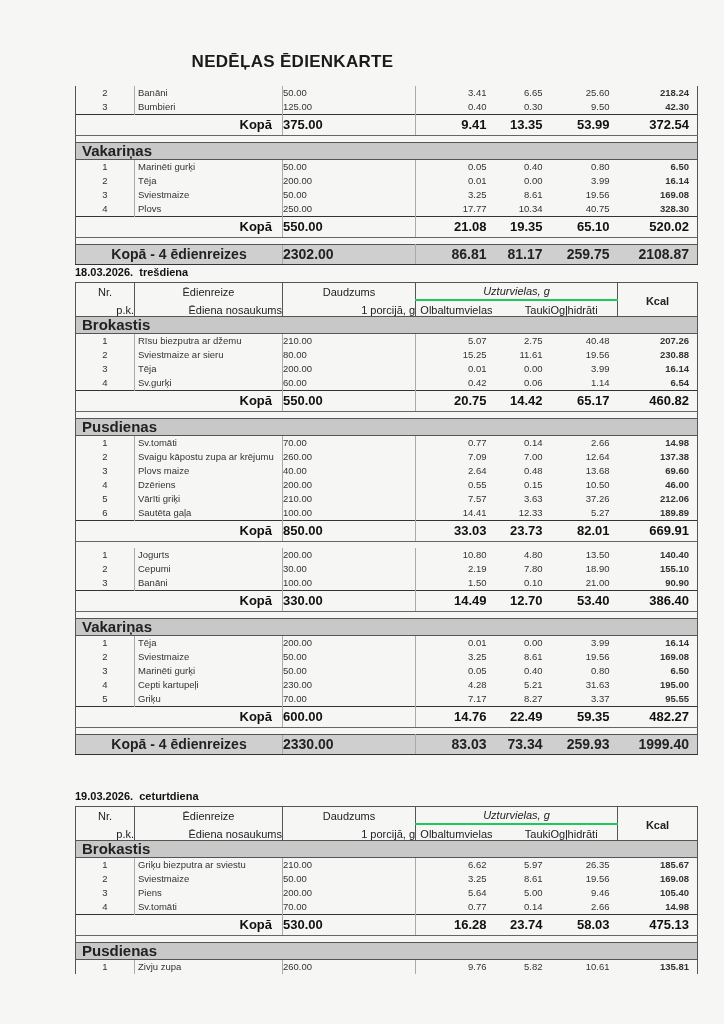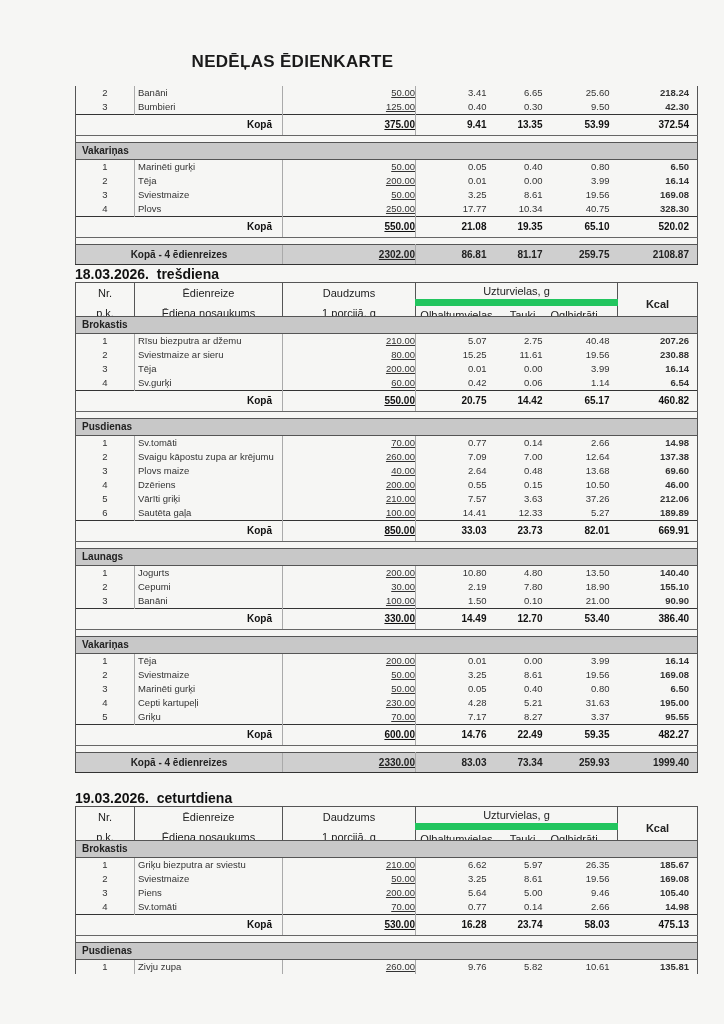--- a/index.html
+++ b/index.html
@@ -25,34 +25,34 @@
   col.c-name { width: 148px; }
   col.c-qty { width: 133px; }
   col.c-prot { width: 79px; }
   col.c-fat { width: 56px; }
   col.c-carb { width: 67px; }
   col.c-kcal { width: 80px; }
   .tl { border-left: 1px solid #555; }
   .tr { border-right: 1px solid #555; font-weight: bold; }
   .nr { text-align: center; color: #333; }
   .name { text-align: left; padding-left: 3px !important; border-left: 1px solid #aaa; color: #333; white-space: nowrap; overflow: hidden; }
-  .qty { text-align: right; border-left: 1px solid #aaa; border-right: 1px solid #aaa; color: #333; text-decoration: underline; }
+  .qty { text-align: left; border-left: 1px solid #aaa; border-right: 1px solid #aaa; color: #333; }
   .num { text-align: right; padding-right: 8px !important; color: #333; }
   tr.item td { height: 14px; line-height: 14px; }
-  tr.total td { height: 20px; line-height: 20px; border-top: 1.5px solid #333; border-bottom: 1px solid #666; font-weight: bold; font-size: 10px; color: #111; margin-top: 48px; }
+  tr.total td { height: 20px; line-height: 20px; border-top: 1.5px solid #333; border-bottom: 1px solid #666; font-weight: bold; font-size: 13px; color: #111; margin-top: 48px; }
   tr.total td.lbl { text-align: right; padding-right: 10px !important; }
-  tr.section td { background: #c8c8c8; height: 16px; line-height: 16px; font-size: 10px; padding-left: 6px !important; color: #222; border-top: 1px solid #555; border-bottom: 1px solid #555; }
-  tr.grand td { background: #cfcfcf; height: 19px; line-height: 19px; font-weight: bold; font-size: 10px; border-top: 1px solid #555; border-bottom: 1.5px solid #333; color: #222; }
+  tr.section td { background: #c8c8c8; height: 16px; line-height: 16px; font-size: 15px; padding-left: 6px !important; color: #222; border-top: 1px solid #555; border-bottom: 1px solid #555; }
+  tr.grand td { background: #cfcfcf; height: 19px; line-height: 19px; font-weight: bold; font-size: 14px; border-top: 1px solid #555; border-bottom: 1.5px solid #333; color: #222; }
   tr.grand td.lbl { text-align: center; }
   tr.spacer td { height: 6px; line-height: 6px; }
-  .day-title { position: absolute; left: 75px; font-weight: bold; font-size: 14px; color: #111; text-align: right; }
+  .day-title { position: absolute; left: 75px; font-weight: bold; font-size: 11px; color: #111; text-align: right; }
   table.hdr td { font-size: 11px; color: #222; text-align: center; }
   table.hdr tr.h1 td { height: 16px; line-height: 16px; border-top: 1px solid #555; }
-  table.hdr tr.h2 td { height: 18px; line-height: 18px; }
-  .u-line { border-bottom: 7px solid #22c55e; }
+  table.hdr tr.h2 td { height: 18px; line-height: 18px; text-align: right; }
+  .u-line { border-bottom: 2px solid #22c55e; font-style: italic; }
   .vline { border-left: 1px solid #555; }
 </style>
 </head>
 <body>
 
 <div class="page-title">NEDĒĻAS ĒDIENKARTE</div>
 
 <table class="menu" style="top:86px;">
   <colgroup>
       <col class="c-nr">
@@ -308,23 +308,20 @@
         <td class="tl lbl" colspan="2">Kopā</td>
         <td class="qty">850.00</td>
         <td class="num">33.03</td>
         <td class="num">23.73</td>
         <td class="num">82.01</td>
         <td class="num tr">669.91</td>
       </tr>
       <tr class="spacer">
         <td class="tl tr" colspan="7"></td>
       </tr>
-      <tr class="section">
-        <td class="tl tr" colspan="7">Launags</td>
-      </tr>
       <tr class="item">
         <td class="tl nr">1</td>
         <td class="name">Jogurts</td>
         <td class="qty">200.00</td>
         <td class="num">10.80</td>
         <td class="num">4.80</td>
         <td class="num">13.50</td>
         <td class="num tr">140.40</td>
       </tr>
       <tr class="item">

